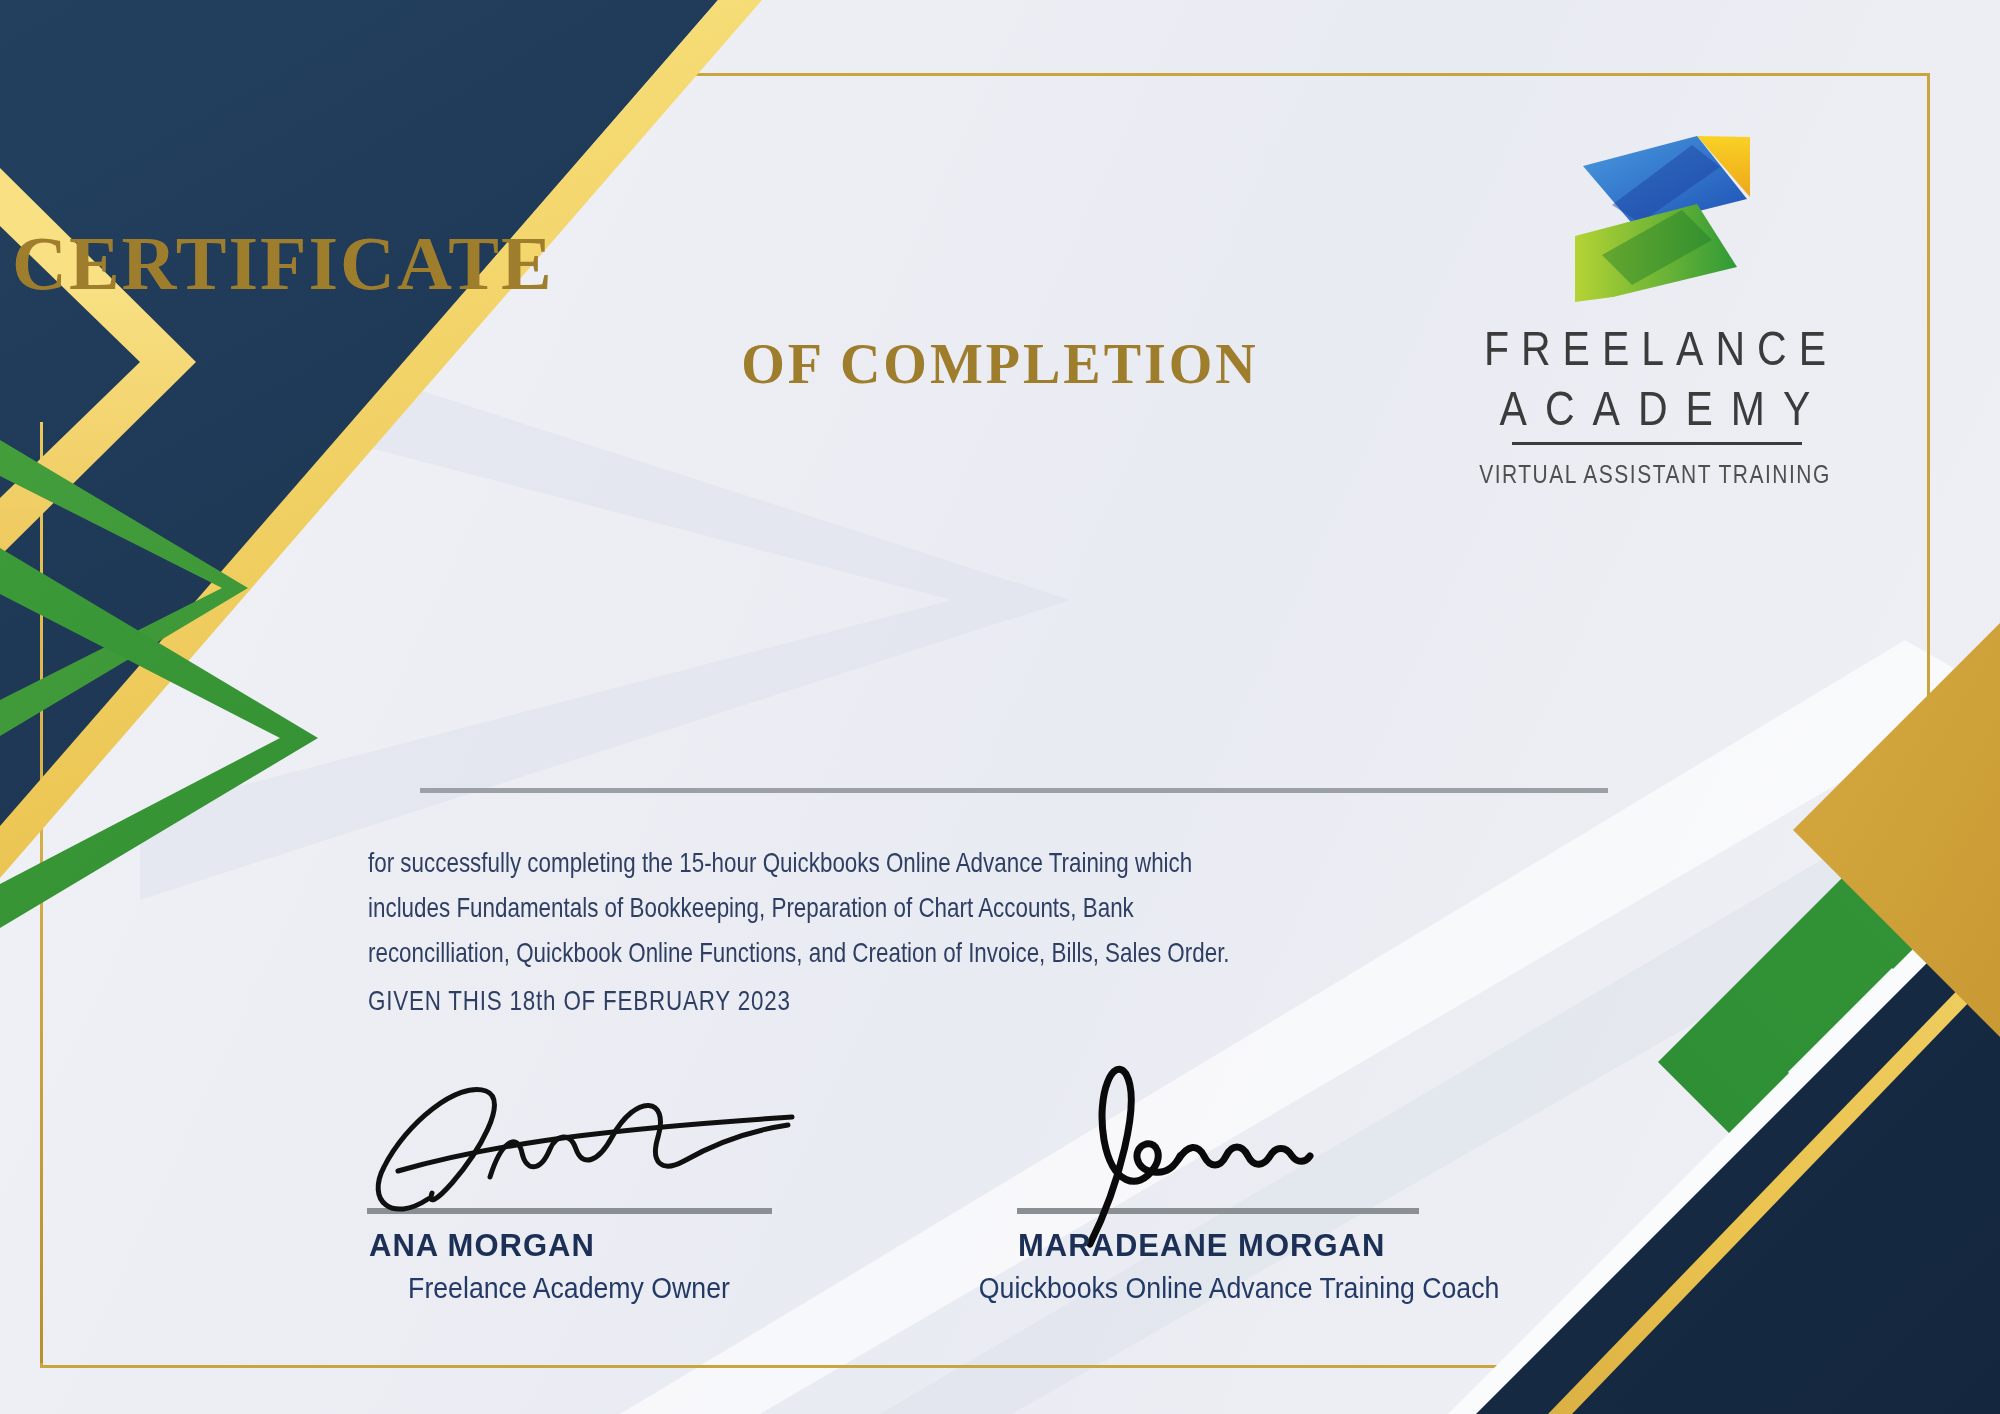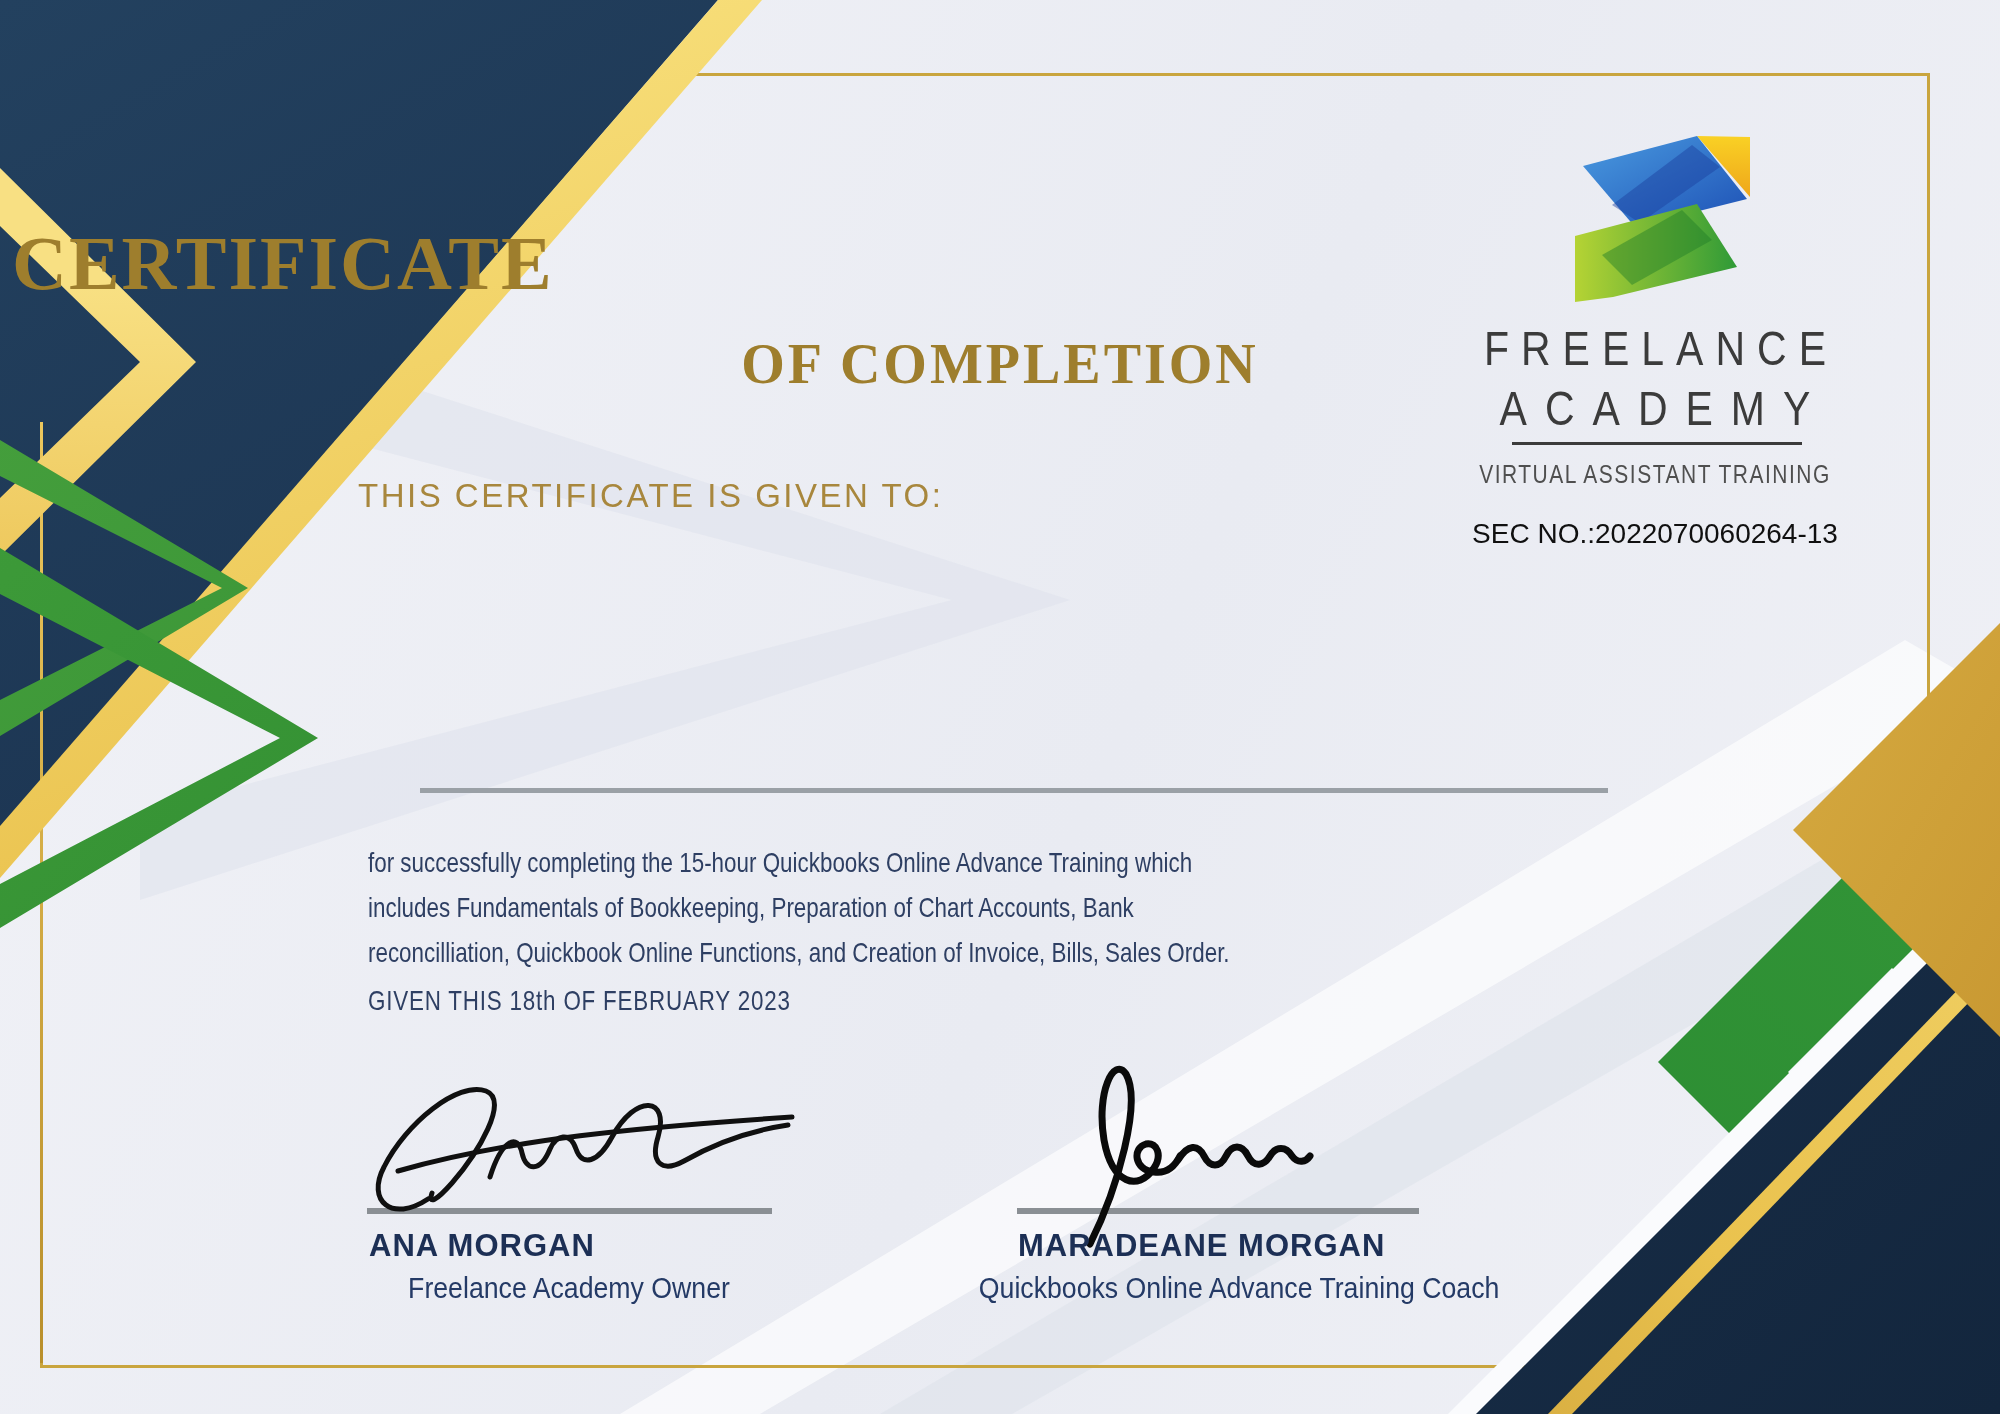--- a/index.html
+++ b/index.html
@@ -110,21 +110,20 @@
 
   <div class="abs green-band-br"></div>
   <div class="abs white-notch"></div>
   <div class="abs white-gap-br"></div>
   <div class="abs navy-br"></div>
   <div class="abs gold-stripe-br"></div>
   <div class="abs gold-diamond"></div>
 
   <div class="abs txt title1">CERTIFICATE</div>
   <div class="abs txt title2">OF COMPLETION</div>
-  <div class="abs txt givento">THIS CERTIFICATE IS GIVEN TO:</div>
 
   <div class="abs name-underline"></div>
 
   <div class="abs txt body-lines">
     <div>for successfully completing the 15-hour Quickbooks Online Advance Training which</div>
     <div>includes Fundamentals of Bookkeeping, Preparation of Chart Accounts, Bank</div>
     <div>reconcilliation, Quickbook Online Functions, and Creation of Invoice, Bills, Sales Order.</div>
   </div>
   <div class="abs txt dateline">GIVEN THIS 18th OF FEBRUARY 2023</div>
 
@@ -146,21 +145,20 @@
     <polygon points="145,31 198,32 198,92" fill="url(#gy)"></polygon>
     <polygon points="31,61 145,31 195,94 83,122" fill="url(#gb)"></polygon>
     <polygon points="60,100 140,40 168,62 88,118" fill="#1a3f9e" opacity="0.45"></polygon>
     <polygon points="23,131 145,99 185,162 61,192 23,197" fill="url(#gg)"></polygon>
     <polygon points="50,150 130,105 160,135 80,180" fill="#1f7d28" opacity="0.45"></polygon>
   </svg>
   <div class="abs txt logo-l1">FREELANCE</div>
   <div class="abs txt logo-l2">ACADEMY</div>
   <div class="abs logo-divider"></div>
   <div class="abs txt logo-tag">VIRTUAL ASSISTANT TRAINING</div>
-  <div class="abs txt sec-no">SEC NO.:2022070060264-13</div>
 
   <svg class="abs sig-svg" style="left:340px;top:1075px;" width="470" height="150" viewBox="0 0 470 150">
     <g fill="none" stroke="#101010" stroke-width="5" stroke-linecap="round">
       <path d="M88 124 C52 148 26 126 44 92 C66 48 118 6 146 16 C170 25 138 78 112 108 C96 126 88 130 92 118"></path>
       <path d="M58 96 C170 64 300 52 452 42"></path>
       <path d="M150 102 C162 64 178 58 182 78 C186 96 200 98 210 74 C216 60 230 56 236 74 C242 92 258 88 272 62 C296 18 330 22 318 62 C310 88 322 98 344 86 C372 70 408 56 448 50"></path>
     </g>
   </svg>
   <div class="abs sig-line sig-line-left"></div>
   <div class="abs txt sig-name sig-name-left">ANA MORGAN</div>

